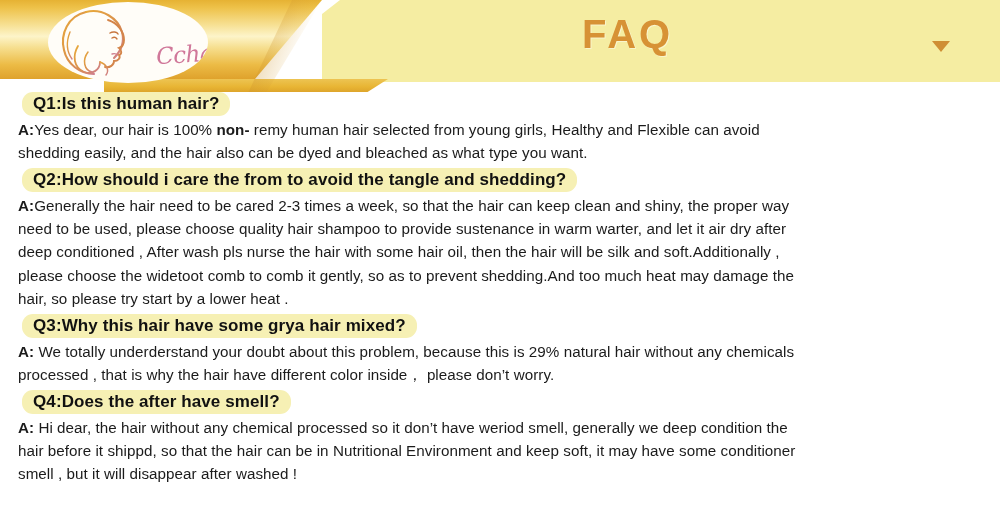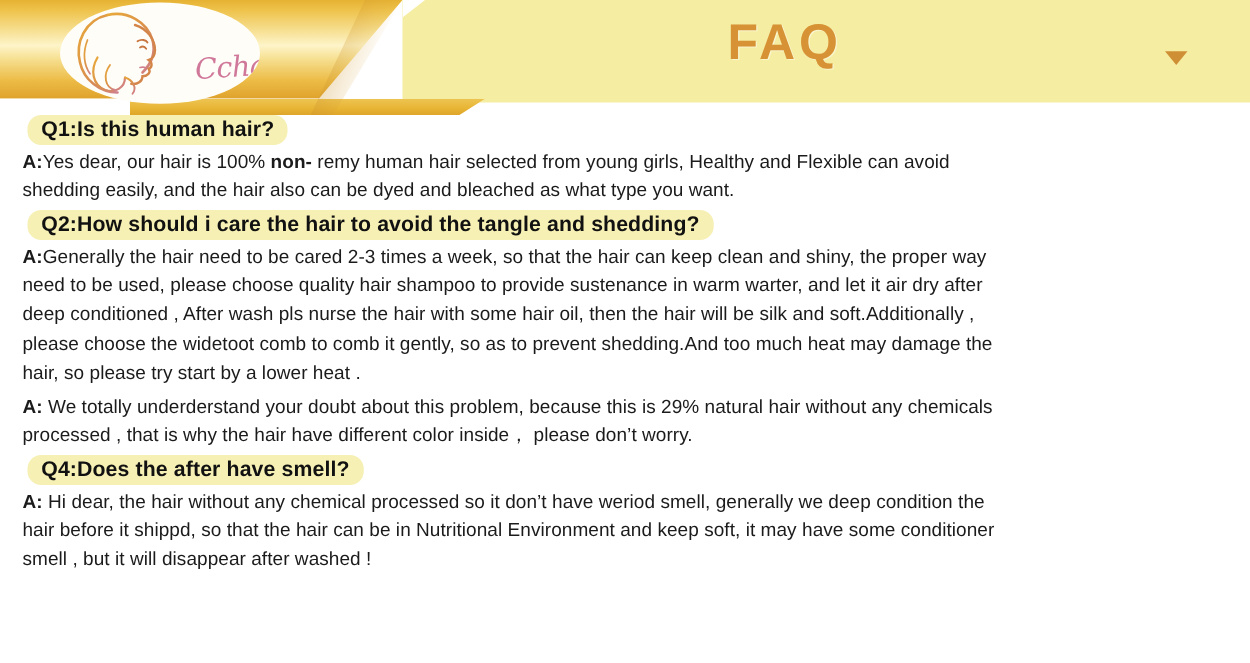--- a/index.html
+++ b/index.html
@@ -216,26 +216,29 @@
 
   <div class="qa-block">
     <div class="q-line">
       <span class="q-pill">Q1:Is this human hair?</span>
     </div>
     <div class="a-line"><span class="a-tag">A:</span><span>Yes dear, our hair is 100% </span><span class="b">non-</span><span> remy human hair selected from young girls, Healthy and Flexible can avoid shedding easily, and the hair also can be dyed and bleached as what type you want.</span></div>
   </div>
 
   <div class="qa-block">
     <div class="q-line">
-      <span class="q-pill">Q2:How should i care the hair to avoid the tangle and shedding?</span>
+      <span class="q-pill">Q2:How should i care the from to avoid the tangle and shedding?</span>
     </div>
     <div class="a-line"><span class="a-tag">A:</span><span>Generally the hair need to be cared 2-3 times a week, so that the hair can keep clean and shiny, the proper way need to be used, please choose quality hair shampoo to provide sustenance in warm warter, and let it air dry after deep conditioned  , After wash pls nurse the hair with some hair oil, then the hair will be silk and soft.Additionally , please choose the widetoot  comb to comb it gently, so as to prevent shedding.And too much heat may damage the hair, so please try start by a lower heat .</span><span class="b"></span><span></span></div>
   </div>
 
   <div class="qa-block">
+    <div class="q-line">
+      <span class="q-pill">Q3:Why this hair have some grya hair mixed?</span>
+    </div>
     <div class="a-line"><span class="a-tag">A:</span><span> We totally underderstand your doubt about this problem, because this is 29% natural hair without any chemicals processed , that is why the hair have different color inside， please don’t worry.</span><span class="b"></span><span></span></div>
   </div>
 
   <div class="qa-block">
     <div class="q-line">
       <span class="q-pill">Q4:Does the after have smell?</span>
     </div>
     <div class="a-line"><span class="a-tag">A:</span><span> Hi dear, the hair without any chemical processed so it don’t have weriod smell, generally we deep condition the hair before it shippd, so that the hair can be in Nutritional Environment and keep soft, it may have some conditioner smell , but it will disappear after washed !</span><span class="b"></span><span></span></div>
   </div>
 

